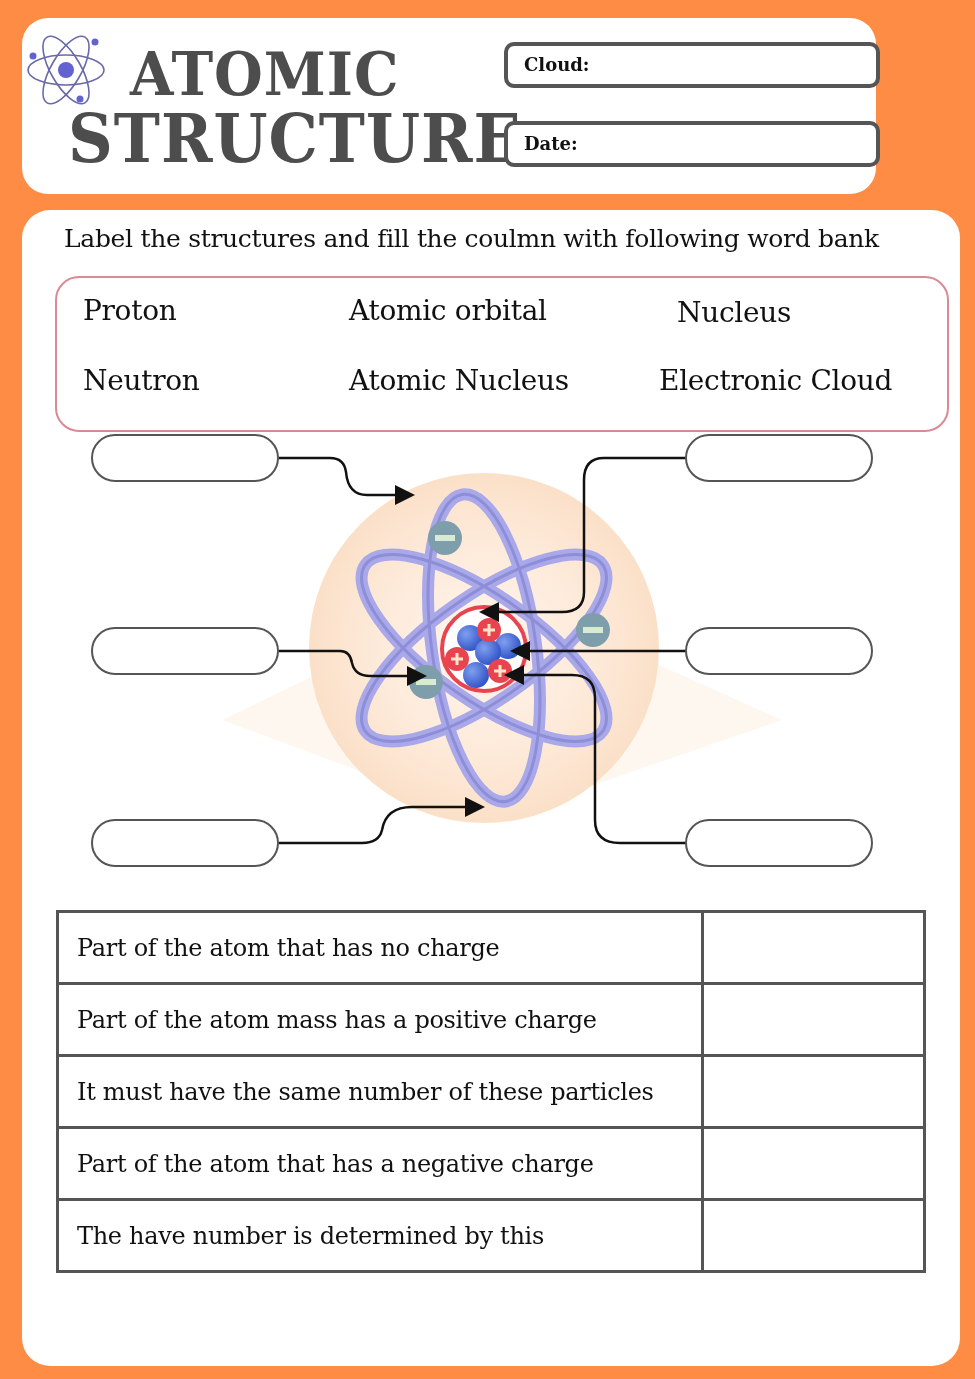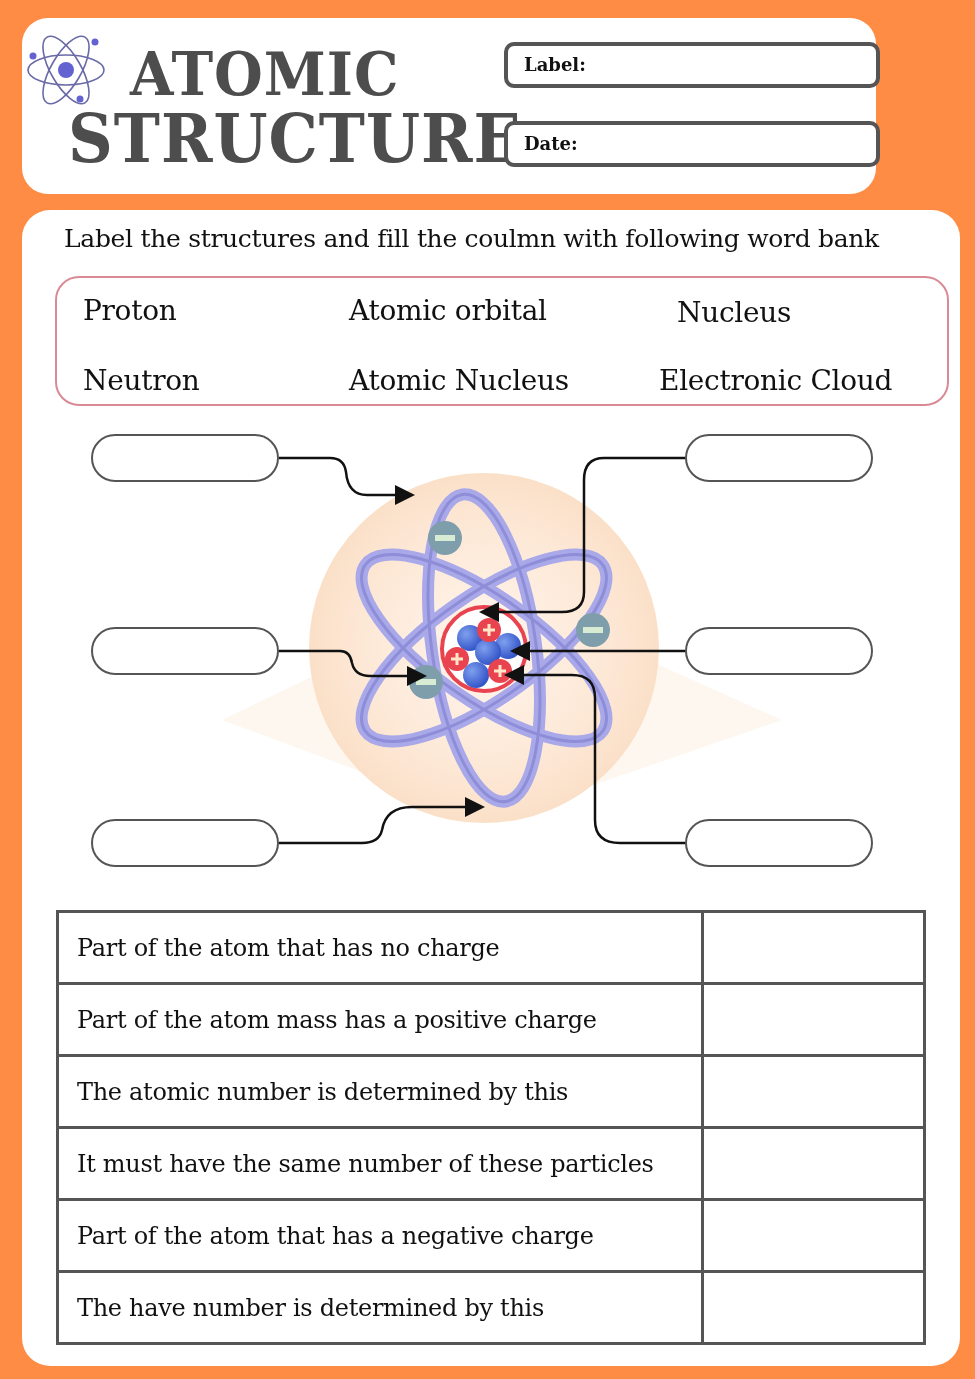--- a/index.html
+++ b/index.html
@@ -11,21 +11,21 @@
     .title { position: absolute; color: #4d4d4d; font-family: "DejaVu Serif", serif; font-weight: bold; letter-spacing: 1px; }
     .title-1 { left: 108px; top: 22px; font-size: 56px; transform: scaleY(1.08); }
     .title-2 { left: 46px; top: 84px; font-size: 62px; transform: scaleY(1.08); }
     .field { position: absolute; left: 482px; width: 376px; height: 46px; border: 4px solid #555; border-radius: 10px; background: #fff; }
     .field-name { top: 24px; }
     .field-date { top: 103px; }
     .field-label { position: absolute; left: 16px; top: 8px; font-size: 18px; font-weight: bold; color: #111; }
 
     .main-card { position: absolute; left: 22px; top: 210px; width: 938px; height: 1156px; background: #fff; border-radius: 28px; overflow: hidden; }
     .instruction { position: absolute; left: 22px; top: 14px; font-size: 25px; color: #111; font-family: "DejaVu Serif", serif; letter-spacing: -0.3px; margin-left: 20px; }
-    .word-bank { position: absolute; left: 33px; top: 66px; width: 894px; height: 130px; border: 2px solid #d98a95; border-radius: 24px; }
+    .word-bank { position: absolute; left: 33px; top: 66px; width: 894px; height: 156px; border: 2px solid #d98a95; border-radius: 24px; }
     .word { position: absolute; font-size: 28px; color: #111; letter-spacing: -0.3px; }
 
     .diagram { position: absolute; left: 0; top: 210px; width: 938px; height: 480px; }
     .label-box { position: absolute; width: 188px; height: 48px; border: 2.5px solid #555; border-radius: 24px; background: #fff; }
 
     .answer-table { position: absolute; left: 34px; top: 700px; width: 870px; border-collapse: collapse; }
     .answer-table td { border: 3px solid #555; height: 72px; font-size: 24px; color: #111; letter-spacing: -0.3px; }
     .answer-table td.q { width: 647px; padding-left: 18px; }
     .answer-table td.a { width: 223px; }
   </style>
@@ -41,21 +41,21 @@
     </g>
     <circle cx="42" cy="42" r="8" fill="#6262d0"></circle>
     <circle cx="71" cy="14" r="3.5" fill="#6262d0"></circle>
     <circle cx="9" cy="28" r="3.5" fill="#6262d0"></circle>
     <circle cx="56" cy="71" r="3.5" fill="#6262d0"></circle>
   </svg>
   <div class="title title-1">ATOMIC</div>
   <div class="title title-2">STRUCTURE</div>
 
   <div class="field field-name">
-    <span class="field-label">Label:</span>
+    <span class="field-label">Cloud:</span>
   </div>
   <div class="field field-date">
     <span class="field-label">Date:</span>
   </div>
 </div>
 
 <div class="main-card">
   <div class="instruction">Label the structures and fill the coulmn with following word bank</div>
 
   <div class="word-bank">
@@ -144,24 +144,20 @@
     <tbody>
       <tr>
         <td class="q">Part of the atom that has no charge</td>
         <td class="a"></td>
       </tr>
       <tr>
         <td class="q">Part of the atom mass has a positive charge</td>
         <td class="a"></td>
       </tr>
       <tr>
-        <td class="q">The atomic number is determined by this</td>
-        <td class="a"></td>
-      </tr>
-      <tr>
         <td class="q">It must have the same number of these particles</td>
         <td class="a"></td>
       </tr>
       <tr>
         <td class="q">Part of the atom that has a negative charge</td>
         <td class="a"></td>
       </tr>
       <tr>
         <td class="q">The have number is determined by this</td>
         <td class="a"></td>

